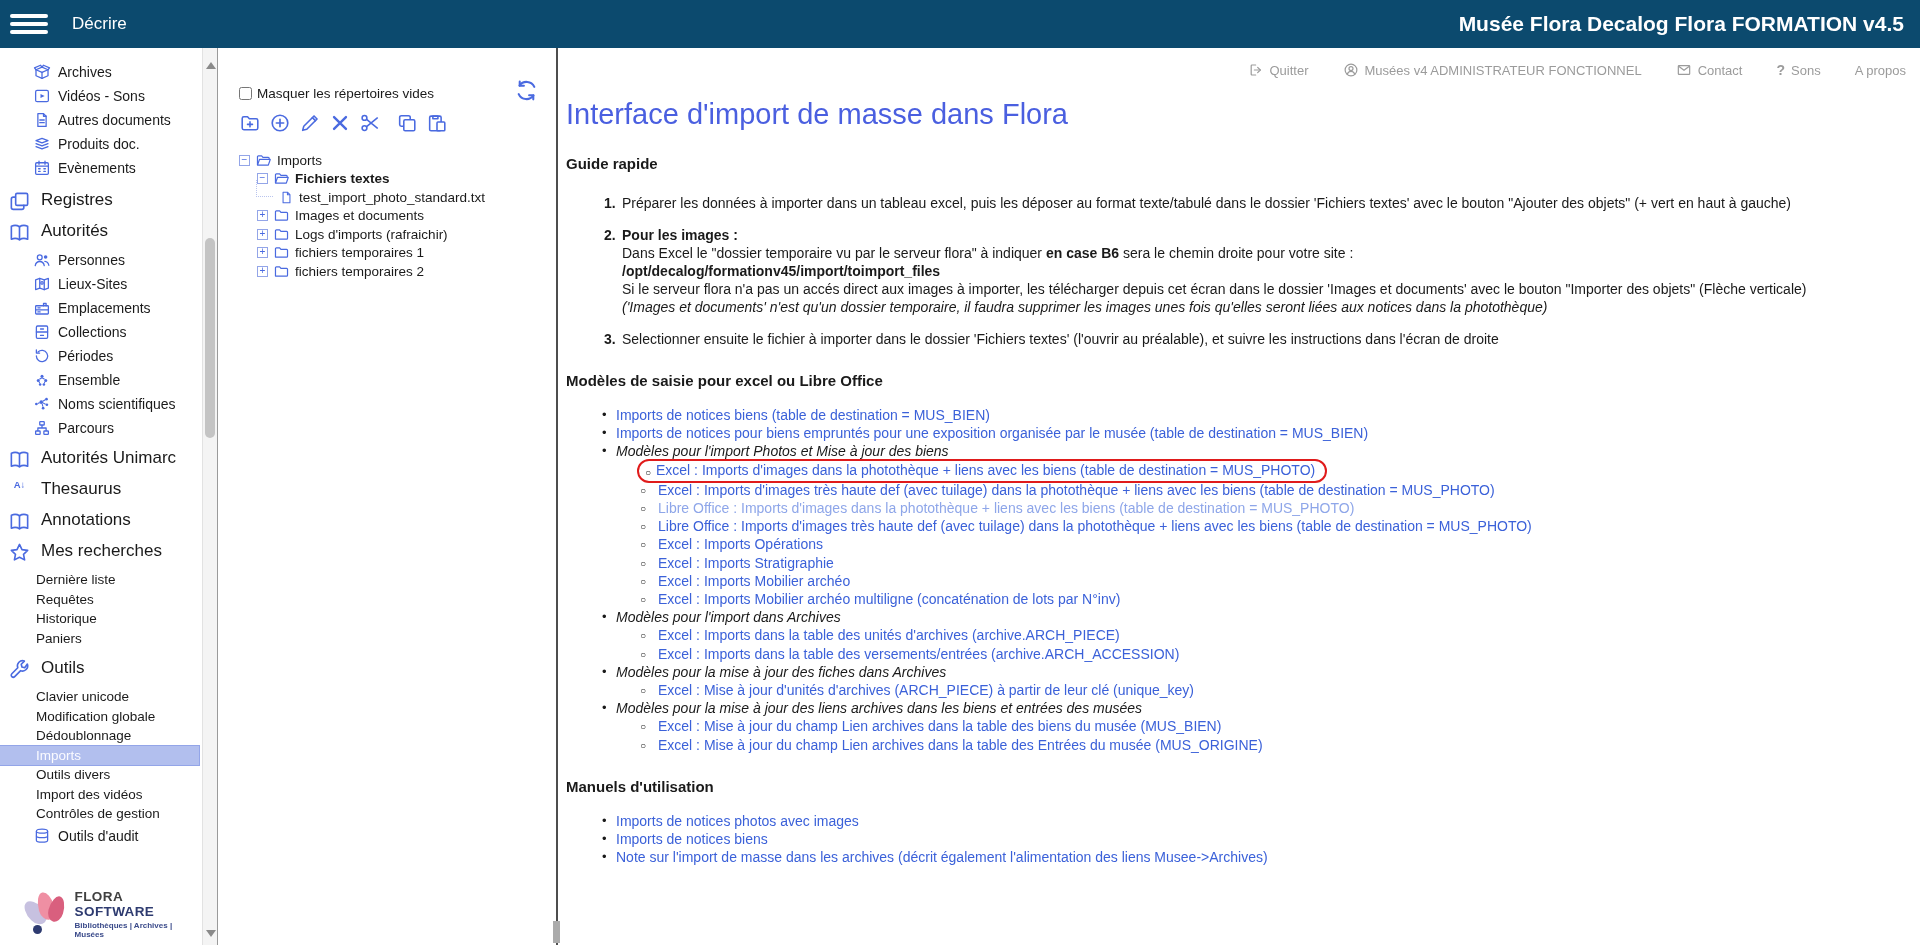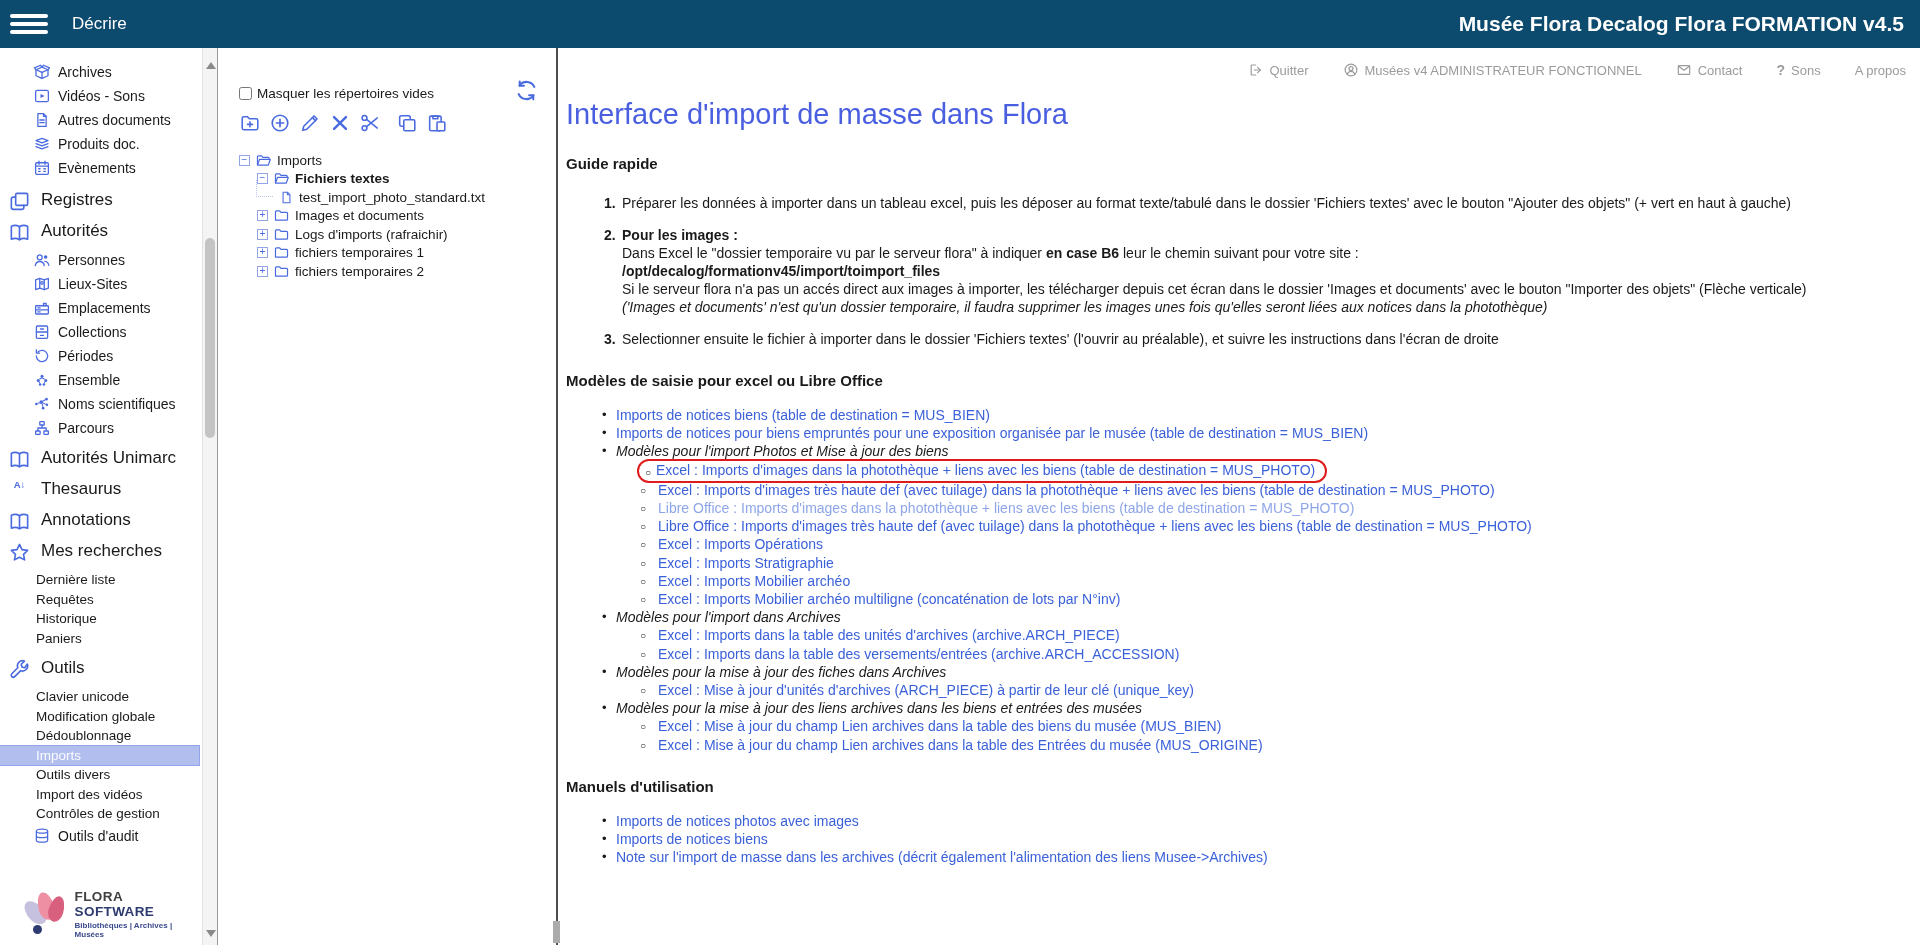--- a/index.html
+++ b/index.html
@@ -619,21 +619,21 @@
     <div class="h-sec">Guide rapide</div>
 
     <div class="steps">
       <div class="step">
         <span class="num">1.</span>
         <span>Préparer les données à importer dans un tableau excel, puis les déposer au format texte/tabulé dans le dossier 'Fichiers textes' avec le bouton "Ajouter des objets" (+ vert en haut à gauche)</span>
       </div>
       <div class="step">
         <span class="num">2.</span>
         <div><b>Pour les images :</b></div>
-        <div><span>Dans Excel le "dossier temporaire vu par le serveur flora" à indiquer </span><b>en case B6</b><span> leur le chemin suivant pour votre site :</span></div>
+        <div><span>Dans Excel le "dossier temporaire vu par le serveur flora" à indiquer </span><b>en case B6</b><span> sera le chemin droite pour votre site :</span></div>
         <div><b>/opt/decalog/formationv45/import/toimport_files</b></div>
         <div>Si le serveur flora n'a pas un accés direct aux images à importer, les télécharger depuis cet écran dans le dossier 'Images et documents' avec le bouton "Importer des objets" (Flèche verticale)</div>
         <div class="ital">('Images et documents' n'est qu'un dossier temporaire, il faudra supprimer les images unes fois qu'elles seront liées aux notices dans la photothèque)</div>
       </div>
       <div class="step">
         <span class="num">3.</span>
         <span>Selectionner ensuite le fichier à importer dans le dossier 'Fichiers textes' (l'ouvrir au préalable), et suivre les instructions dans l'écran de droite</span>
       </div>
     </div>
 

